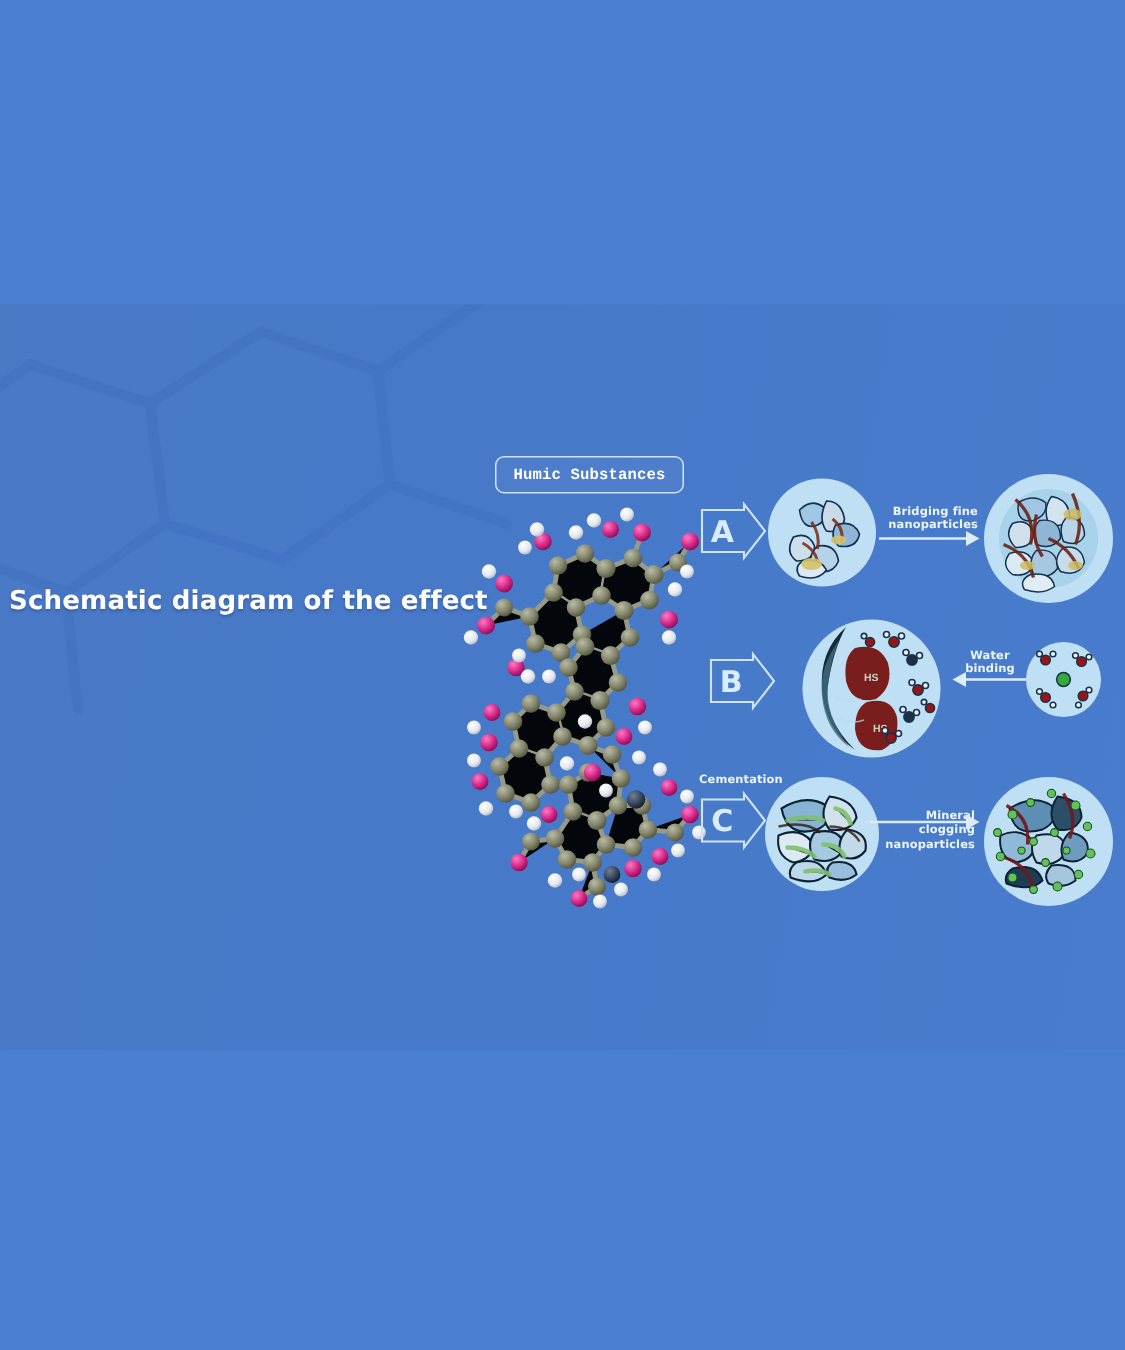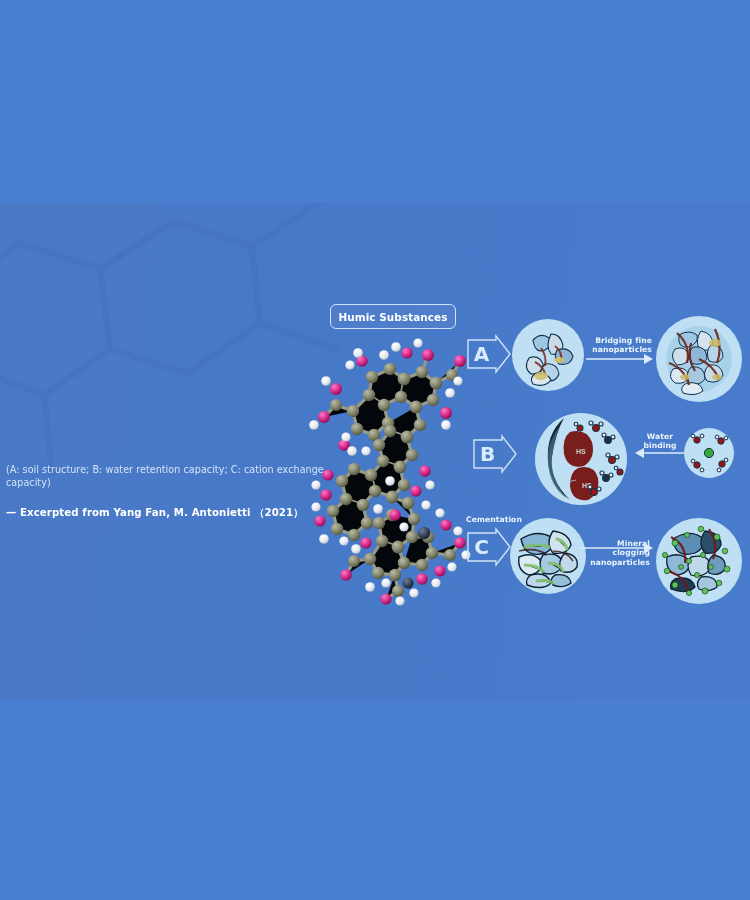--- a/index.html
+++ b/index.html
@@ -42,20 +42,21 @@
     color:#ffffff;font-size:10.2px;font-weight:bold;letter-spacing:.1px;
   }
 
   
   .pill{
     position:absolute;left:330px;top:304px;width:124px;height:23px;
     border:1.4px solid #cfe2f6;border-radius:6px;
     display:flex;align-items:center;justify-content:center;
     color:#ffffff;font-size:10.4px;font-weight:bold;letter-spacing:.1px;
     background:rgba(255,255,255,.04);
+    font-family:Liberation Mono, monospace;
   }
 
   
   .mol{position:absolute;left:300px;top:325px;width:180px;height:285px;}
 
   
   .marker{position:absolute;width:46px;height:40px;}
   .marker svg{display:block;overflow:visible;}
   .marker .mk-letter{
     position:absolute;left:0;top:0;width:31px;height:40px;
@@ -110,23 +111,22 @@
       <line x1="300" y1="150" x2="292" y2="74"></line>
       <line x1="292" y1="74" x2="214" y2="48"></line>
       <line x1="214" y1="48" x2="140" y2="96"></line>
       <line x1="300" y1="150" x2="378" y2="176"></line>
       <line x1="292" y1="74" x2="366" y2="24"></line>
       <line x1="12" y1="196" x2="-40" y2="238"></line>
     </svg>
   </div>
 
   <div class="title">
-  </div>
-  <div class="subtitle">(A: soil structure; B: water retention capacity; C: cation exchange capacity)</div>
-  <div class="citation">— Excerpted from Yang Fan, M. Antonietti （2021）</div>
+    <div>Schematic diagram of the effect</div>
+  </div>
 
   <div class="pill">Humic Substances</div>
 
   <svg class="mol" viewBox="0 0 180 285">
     <defs>
       <radialGradient id="gC" cx="35%" cy="30%" r="72%">
         <stop offset="0%" stop-color="#b9bba4"></stop>
           <stop offset="60%" stop-color="#83856c"></stop>
           <stop offset="100%" stop-color="#55573f"></stop>
       </radialGradient>

